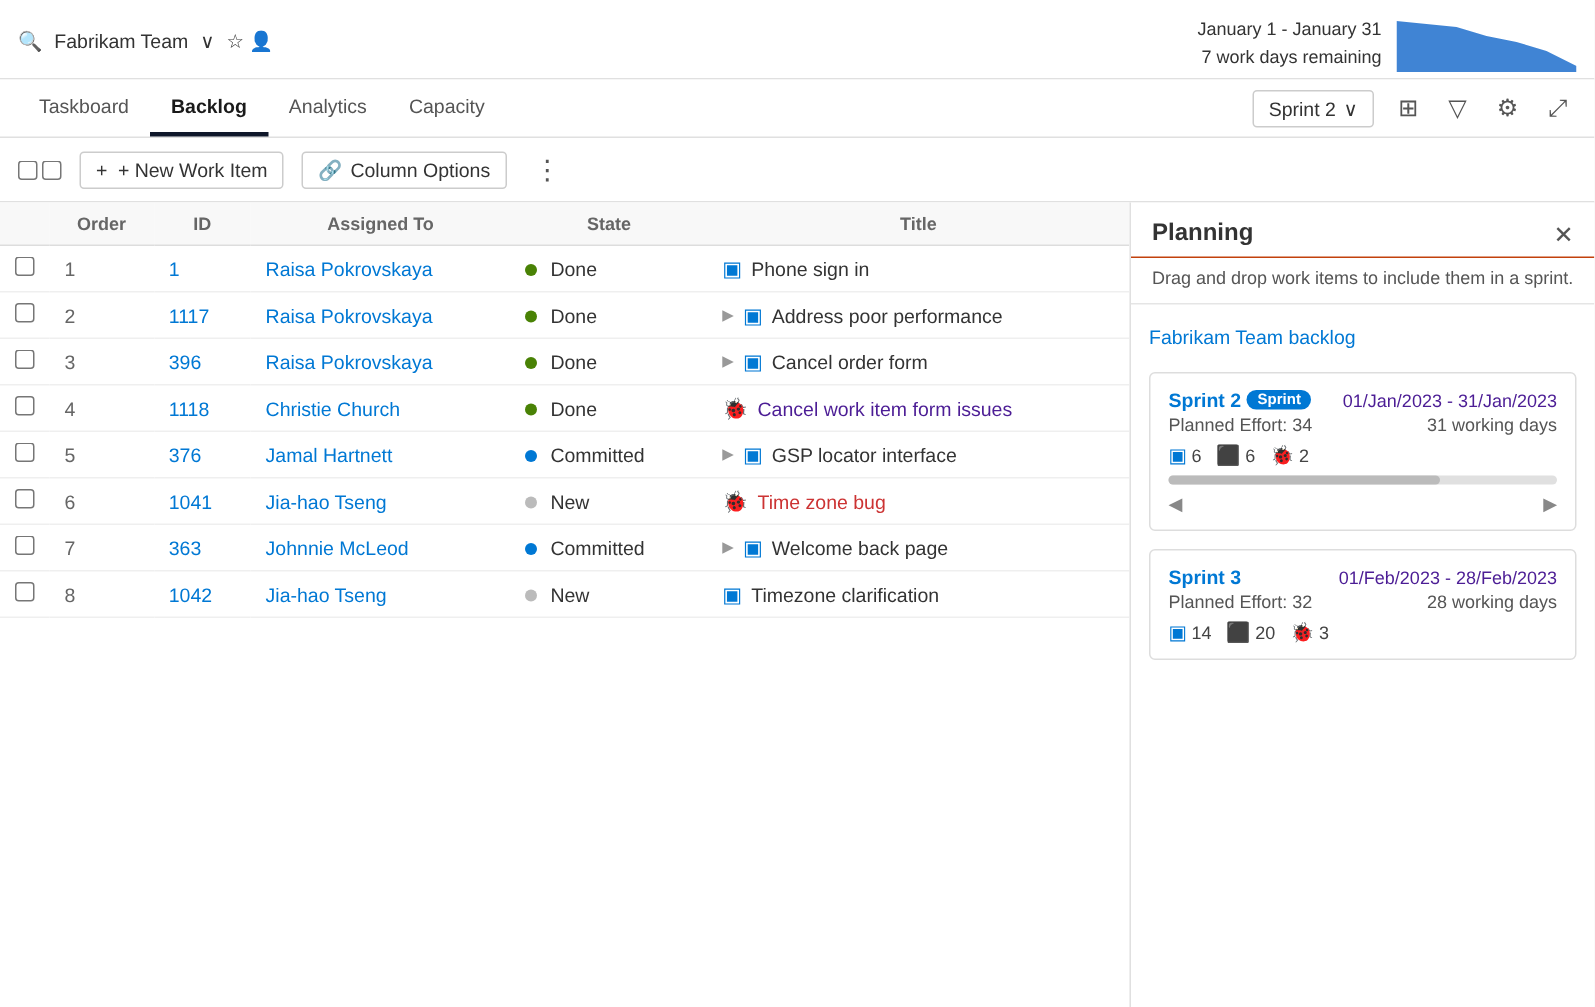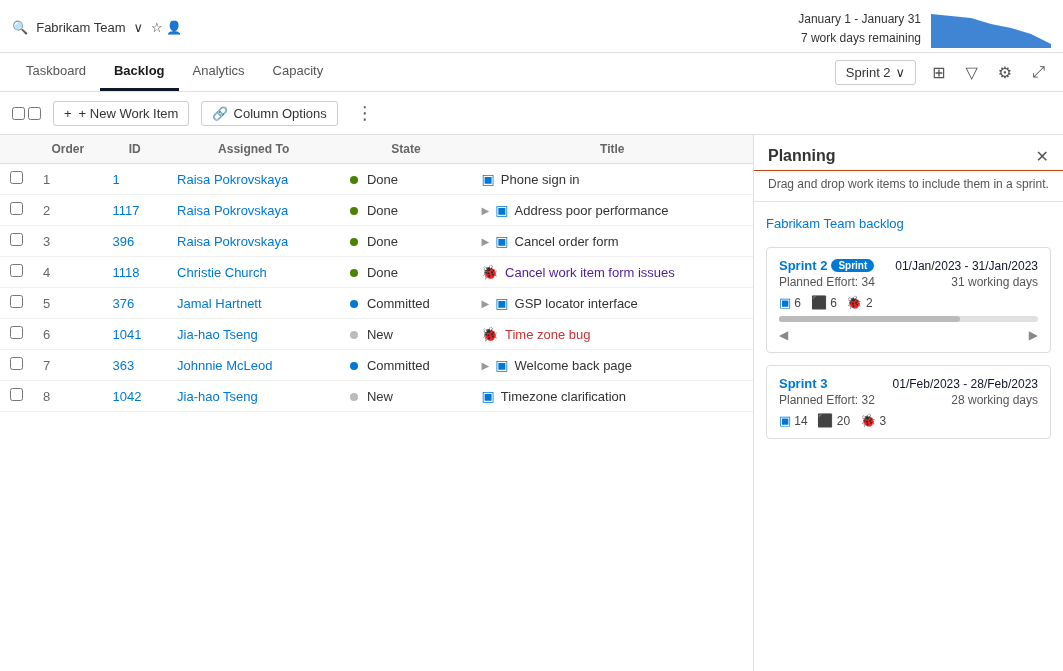--- a/index.html
+++ b/index.html
@@ -71,21 +71,21 @@
     .planning-body { flex: 1; overflow-y: auto; padding: 10px 12px; display: flex; flex-direction: column; gap: 12px; }
 
     .backlog-link { color: #0078d4; font-size: 13px; cursor: pointer; text-decoration: none; padding: 4px 0; display: block; }
 
     .sprint-card { border: 1px solid #ddd; border-radius: 4px; padding: 10px 12px; }
     .sprint-name { font-weight: 600; font-size: 13px; color: #0078d4; cursor: pointer; }
     .sprint-badge {
       background: #0078d4; color: #fff; font-size: 10px; font-weight: 600;
       border-radius: 10px; padding: 1px 7px;
     }
-    .sprint-dates { font-size: 12px; color: #0f172a; margin-left: auto; }
+    .sprint-dates { font-size: 12px; color: #4c1d95; margin-left: auto; }
     .sprint-effort { font-size: 12px; color: #555; display: flex; justify-content: space-between; margin-bottom: 6px; }
     .sprint-scroll-bar { height: 6px; background: #e0e0e0; border-radius: 3px; margin: 6px 0; position: relative; }
     .sprint-scroll-thumb { height: 6px; background: #bbb; border-radius: 3px; width: 70%; }
     .sprint-scroll-arrows { display: flex; justify-content: space-between; }
     .scroll-arrow { font-size: 12px; color: #888; cursor: pointer; }
 
     .sprint-icons-row { display: flex; align-items: center; gap: 10px; margin-top: 4px; }
     .icon-count { display: flex; align-items: center; gap: 3px; font-size: 12px; color: #444; }
 
     .sprint-header-row { display: flex; align-items: center; flex-wrap: wrap; gap: 4px; margin-bottom: 2px; }

